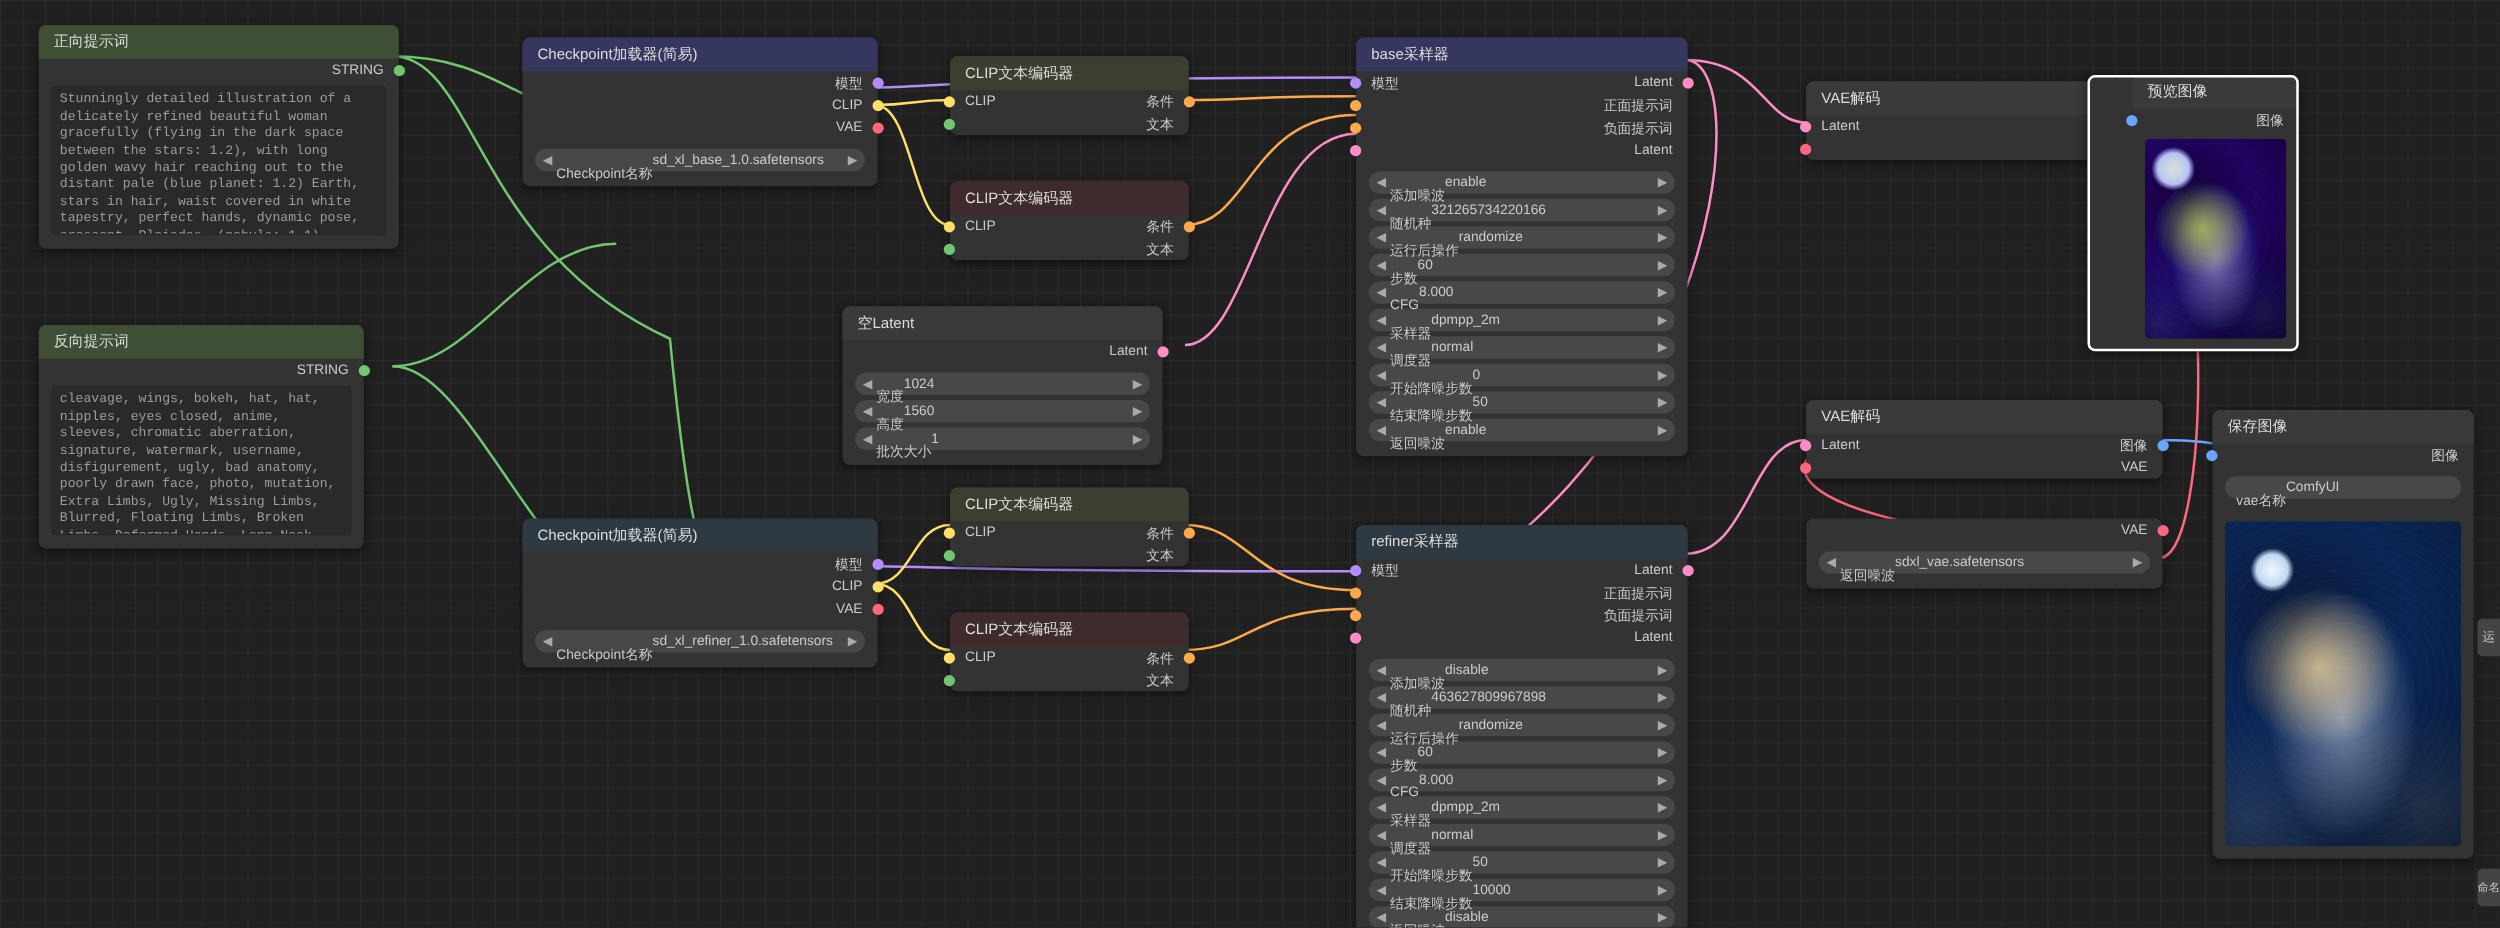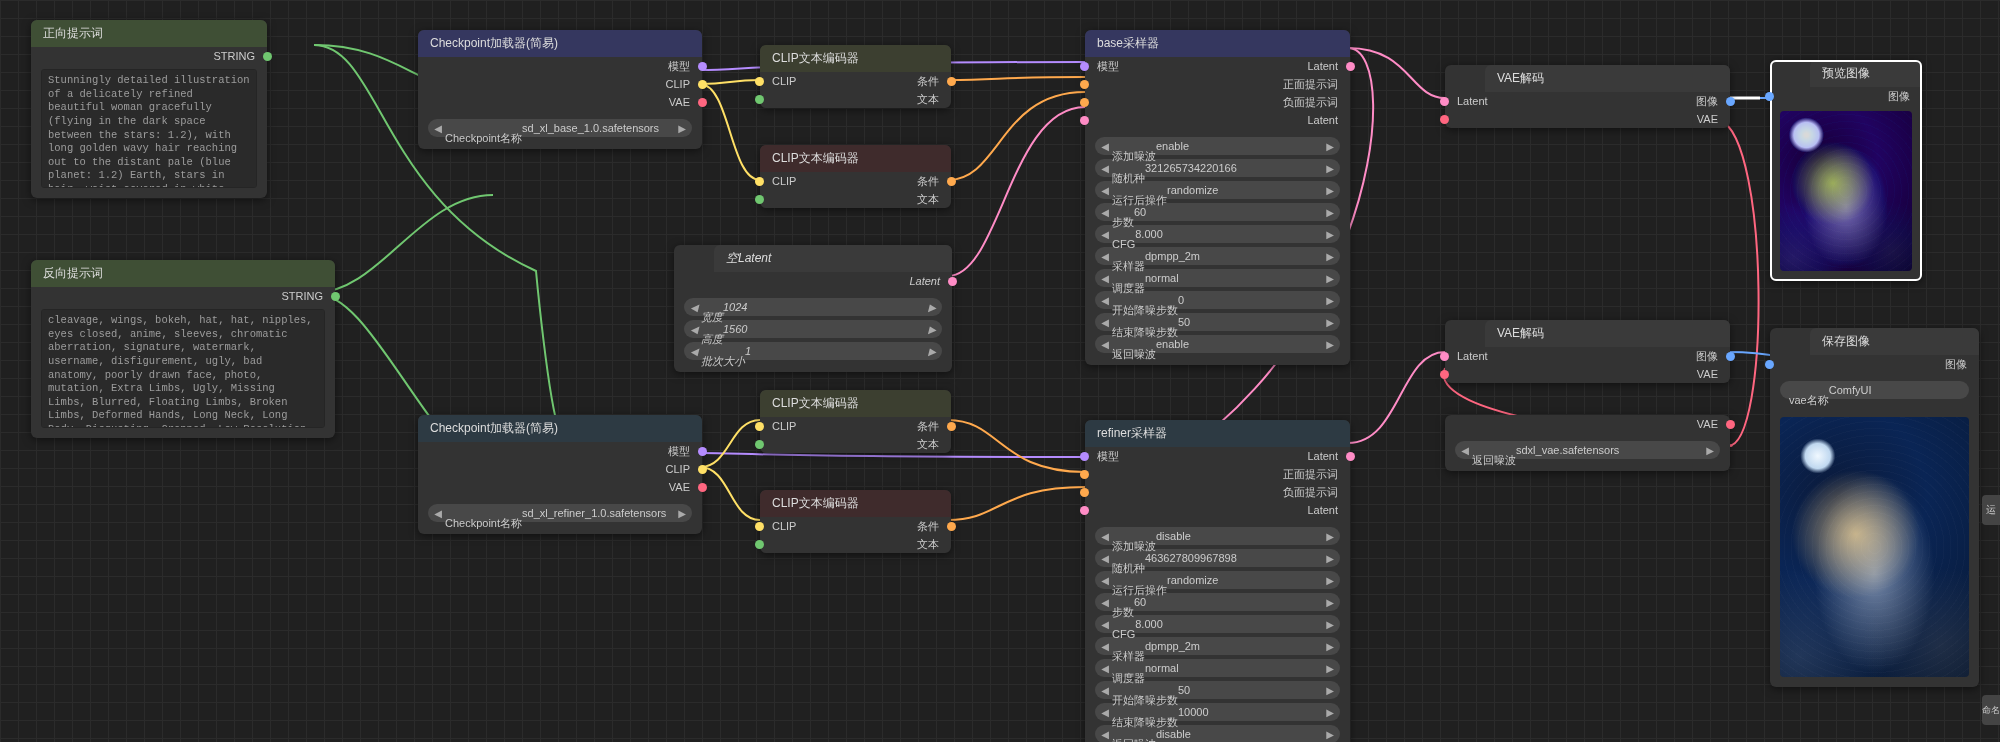--- a/index.html
+++ b/index.html
@@ -11,21 +11,21 @@
     background-size: 18px 18px;
   }
   svg.wires { position: absolute; inset: 0; pointer-events: none; }
   .node { position: absolute; background: #333; border-radius: 6px; box-shadow: 0 2px 8px rgba(0,0,0,.5); overflow: visible; }
   .title { padding: 5px 12px; font-size: 12px; border-radius: 6px 6px 0 0; color: #ddd; font-weight: 500; }
   .title-green  { background: #3f4f35; }
   .title-blue   { background: #35375f; }
   .title-red    { background: #3f2b2c; }
   .title-olive  { background: #3c3f30; }
   .title-teal   { background: #2d3a43; }
-  .title-grey   { background: #3a3a3a; margin-left: 40px; }
+  .title-grey   { background: #3a3a3a; }
   .body { padding: 4px 10px 8px; }
   .io-row    { display: flex; justify-content: space-between; align-items: center; padding: 2px 12px; height: 18px; position: relative; }
   .io-row.in-only  { justify-content: flex-end; }
   .io-row.out-only { justify-content: flex-end; }
   .port { width: 9px; height: 9px; border-radius: 50%; position: absolute; }
   .port.in  { left: -5px; }
   .port.out { right: -5px; }
   .c-model { background: #b58cff; }
   .c-clip  { background: #ffe066; }
   .c-vae   { background: #ff6680; }
@@ -93,32 +93,32 @@
 
   <path d="M1728 446 C 1770 446, 1420 430, 1445 368" stroke="#ff6680" stroke-width="2" fill="none"></path>
   <path d="M1728 446 C 1770 446, 1770 140, 1720 120 C 1650 100, 1470 120, 1445 114" stroke="#ff6680" stroke-width="2" fill="none"></path>
 
   <path d="M1728 98 C 1770 98, 1770 98, 1800 98" stroke="#69a7ff" stroke-width="2" fill="none"></path>
   <path d="M1728 98 C 1748 98, 1748 98, 1760 98" stroke="#ffffff" stroke-width="3" fill="none"></path>
 
   <path d="M1728 352 C 1780 352, 1780 360, 1805 360" stroke="#69a7ff" stroke-width="2" fill="none"></path>
 </svg>
 
-<div class="node" style="left:31px; top:20px; width:236px;">
+<div class="node" style="left:31px; top:20px; width:288px;">
   <div class="title title-green">正向提示词</div>
   <div class="io-row out-only">
       <span class="slot-label">STRING</span>
       <span class="port out c-string"></span>
     </div>
   <div class="body">
     <textarea class="textarea" rows="8" readonly="" style="">Stunningly detailed illustration of a delicately refined beautiful woman gracefully (flying in the dark space between the stars: 1.2), with long golden wavy hair reaching out to the distant pale (blue planet: 1.2) Earth, stars in hair, waist covered in white tapestry, perfect hands, dynamic pose, crescent, Pleiades, (nebula: 1.1), (galaxy: 1.2), volume, by Jeremy Mann , by Henry Asensio</textarea>
   </div>
 </div>
 
-<div class="node" style="left:31px; top:260px; width:304px;">
+<div class="node" style="left:31px; top:260px; width:260px;">
   <div class="title title-green">反向提示词</div>
   <div class="io-row out-only">
       <span class="slot-label">STRING</span>
       <span class="port out c-string"></span>
     </div>
   <div class="body">
     <textarea class="textarea" rows="8" readonly="" style="">cleavage, wings, bokeh, hat, hat, nipples, eyes closed, anime, sleeves, chromatic aberration, signature, watermark, username, disfigurement, ugly, bad anatomy, poorly drawn face, photo, mutation, Extra Limbs, Ugly, Missing Limbs, Blurred, Floating Limbs, Broken Limbs, Deformed Hands, Long Neck, Long Body, Disgusting, Cropped, Low Resolution, Distorted, Blurred, Poorly Drawn,</textarea>
   </div>
 </div>
 
@@ -219,21 +219,21 @@
       <span class="slot-label">CLIP</span>
       <span class="slot-label">条件</span>
       <span class="port out c-cond"></span>
     </div>
   <div class="io-row in-only">
       <span class="port in c-string"></span>
       <span class="slot-label">文本</span>
     </div>
 </div>
 
-<div class="node" style="left:674px; top:245px; width:278px;font-style:italic;">
+<div class="node" style="left:674px; top:245px; width:256px;">
   <div class="title title-grey">空Latent</div>
   <div class="io-row out-only">
       <span class="slot-label">Latent</span>
       <span class="port out c-latent"></span>
     </div>
   <div class="body">
     <div class="param">
         <span class="arrow">◀</span>
         <span class="p-label">宽度</span>
         <span class="p-value">1024</span>
@@ -458,21 +458,21 @@
   <div class="body">
     <div class="param">
       <span class="arrow">◀</span>
       <span class="p-label">返回噪波</span>
       <span class="p-value">sdxl_vae.safetensors</span>
       <span class="arrow">▶</span>
     </div>
   </div>
 </div>
 
-<div class="node sel" style="left:1770px; top:60px; width:152px;">
+<div class="node sel" style="left:1670px; top:60px; width:169px;padding-left:36px;">
   <div class="title title-grey">预览图像</div>
   <div class="io-row in-only">
       <span class="port in c-image"></span>
       <span class="slot-label">图像</span>
     </div>
   <div class="preview" style="height:160px;">
       <div class="painting" style="filter:contrast(1.2) brightness(.85) hue-rotate(30deg) saturate(1.6);"></div>
     </div>
 </div>
 

